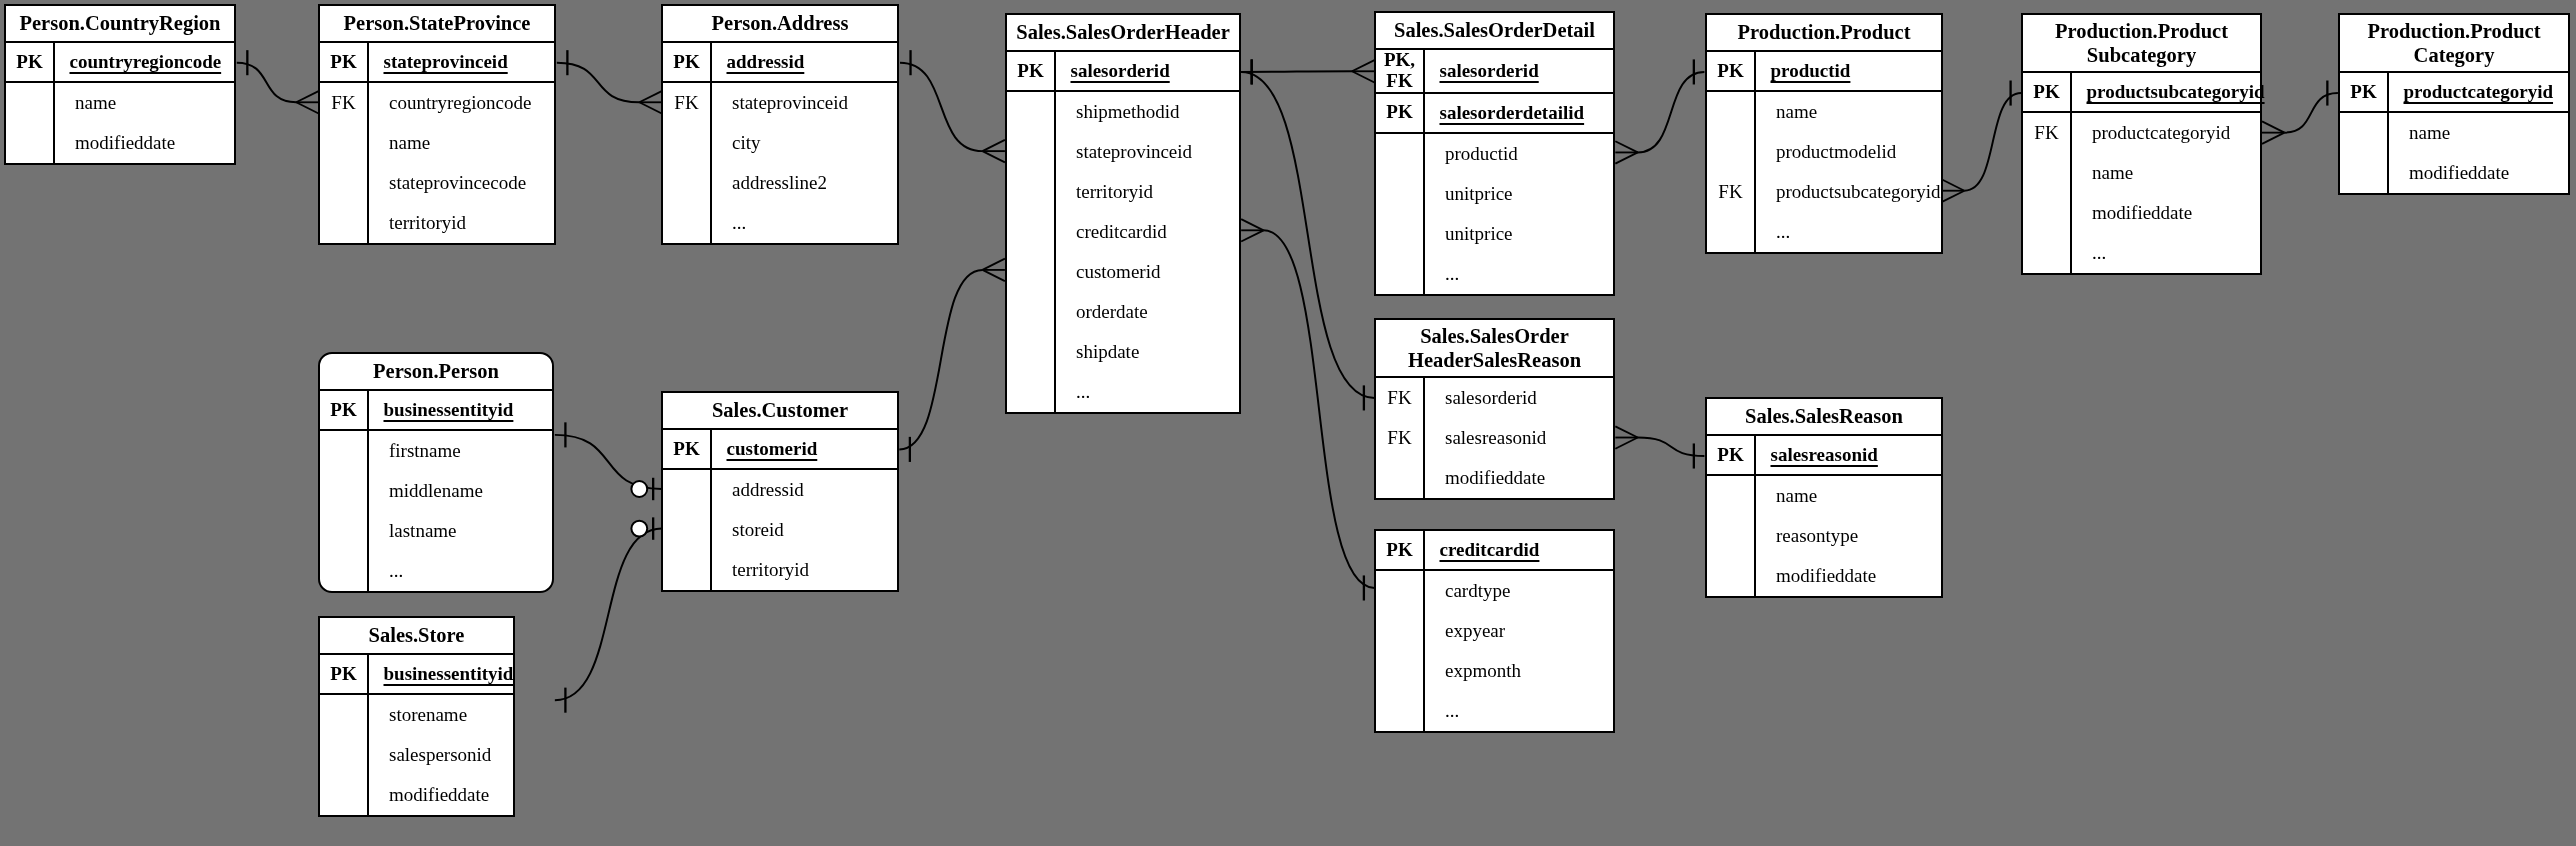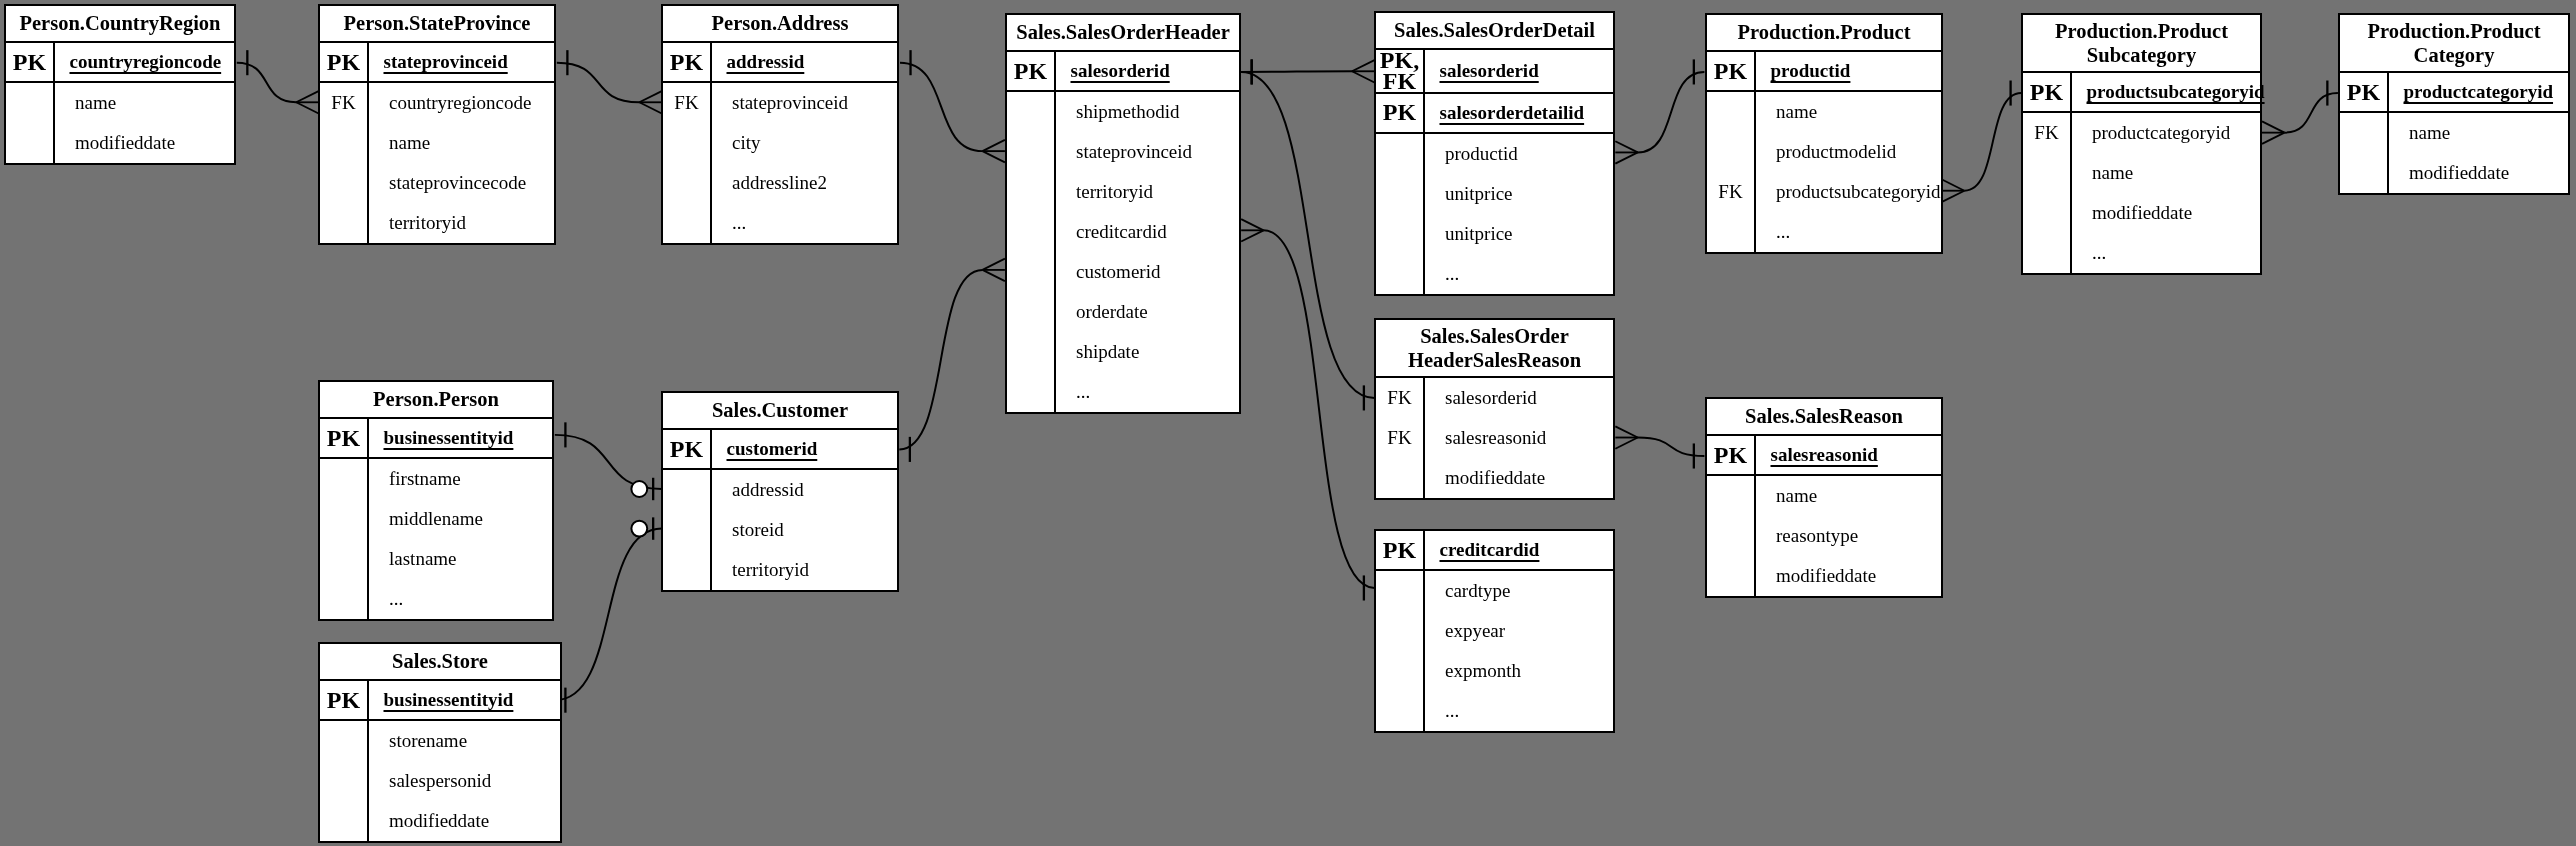--- a/index.html
+++ b/index.html
@@ -41,21 +41,21 @@
   }
   .t-keyrow.tall{height:44px;}
   .t-key{
     width:49px;
     box-sizing:border-box;
     border-right:2px solid #000;
     display:flex;
     align-items:center;
     justify-content:center;
     font-weight:bold;
-    font-size:24px;
+    font-size:19px;
     line-height:20.5px;
     white-space:pre-line;
     text-align:center;
     flex:0 0 auto;
   }
   .t-keyrow .t-field{
     flex:1;
     display:flex;
     align-items:center;
     padding-left:14.5px;
@@ -352,21 +352,21 @@
           <div class="t-keycol">
             <div class="t-keycell"></div>
             <div class="t-keycell"></div>
           </div>
           <div class="t-fieldcol">
             <div class="t-fieldrow">name</div>
             <div class="t-fieldrow">modifieddate</div>
           </div>
         </div>
       </div>
-      <div class="erd-table" style="left: 318px; top: 380px; width: 236px;">
+      <div class="erd-table" style="left: 318px; top: 352px; width: 236px; border-radius: 14px;">
         <div class="t-title">Person.Person</div>
         <div class="t-keyrow">
           <div class="t-key">PK</div>
           <div class="t-field">
             <span class="u">businessentityid</span>
           </div>
         </div>
         <div class="t-body">
           <div class="t-keycol">
             <div class="t-keycell"></div>
@@ -396,21 +396,21 @@
             <div class="t-keycell"></div>
             <div class="t-keycell"></div>
           </div>
           <div class="t-fieldcol">
             <div class="t-fieldrow">addressid</div>
             <div class="t-fieldrow">storeid</div>
             <div class="t-fieldrow">territoryid</div>
           </div>
         </div>
       </div>
-      <div class="erd-table" style="left: 318px; top: 642px; width: 244px;">
+      <div class="erd-table" style="left: 318px; top: 616px; width: 197px;">
         <div class="t-title">Sales.Store</div>
         <div class="t-keyrow">
           <div class="t-key">PK</div>
           <div class="t-field">
             <span class="u">businessentityid</span>
           </div>
         </div>
         <div class="t-body">
           <div class="t-keycol">
             <div class="t-keycell"></div>

